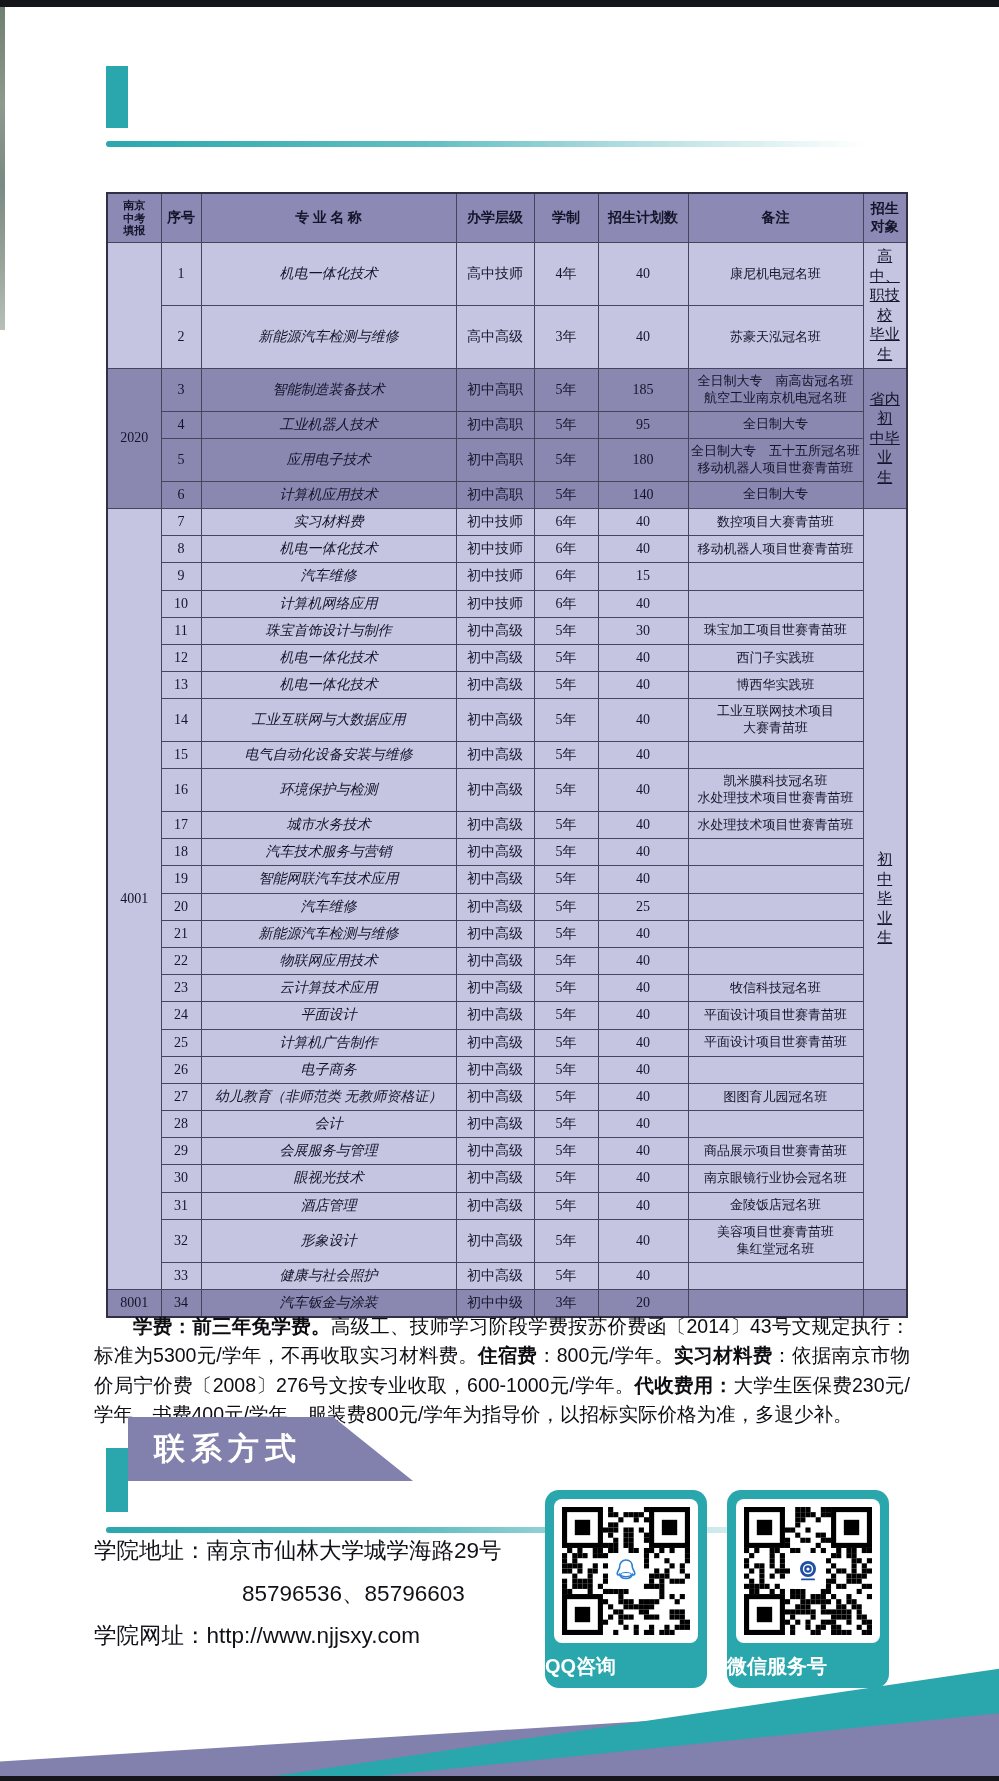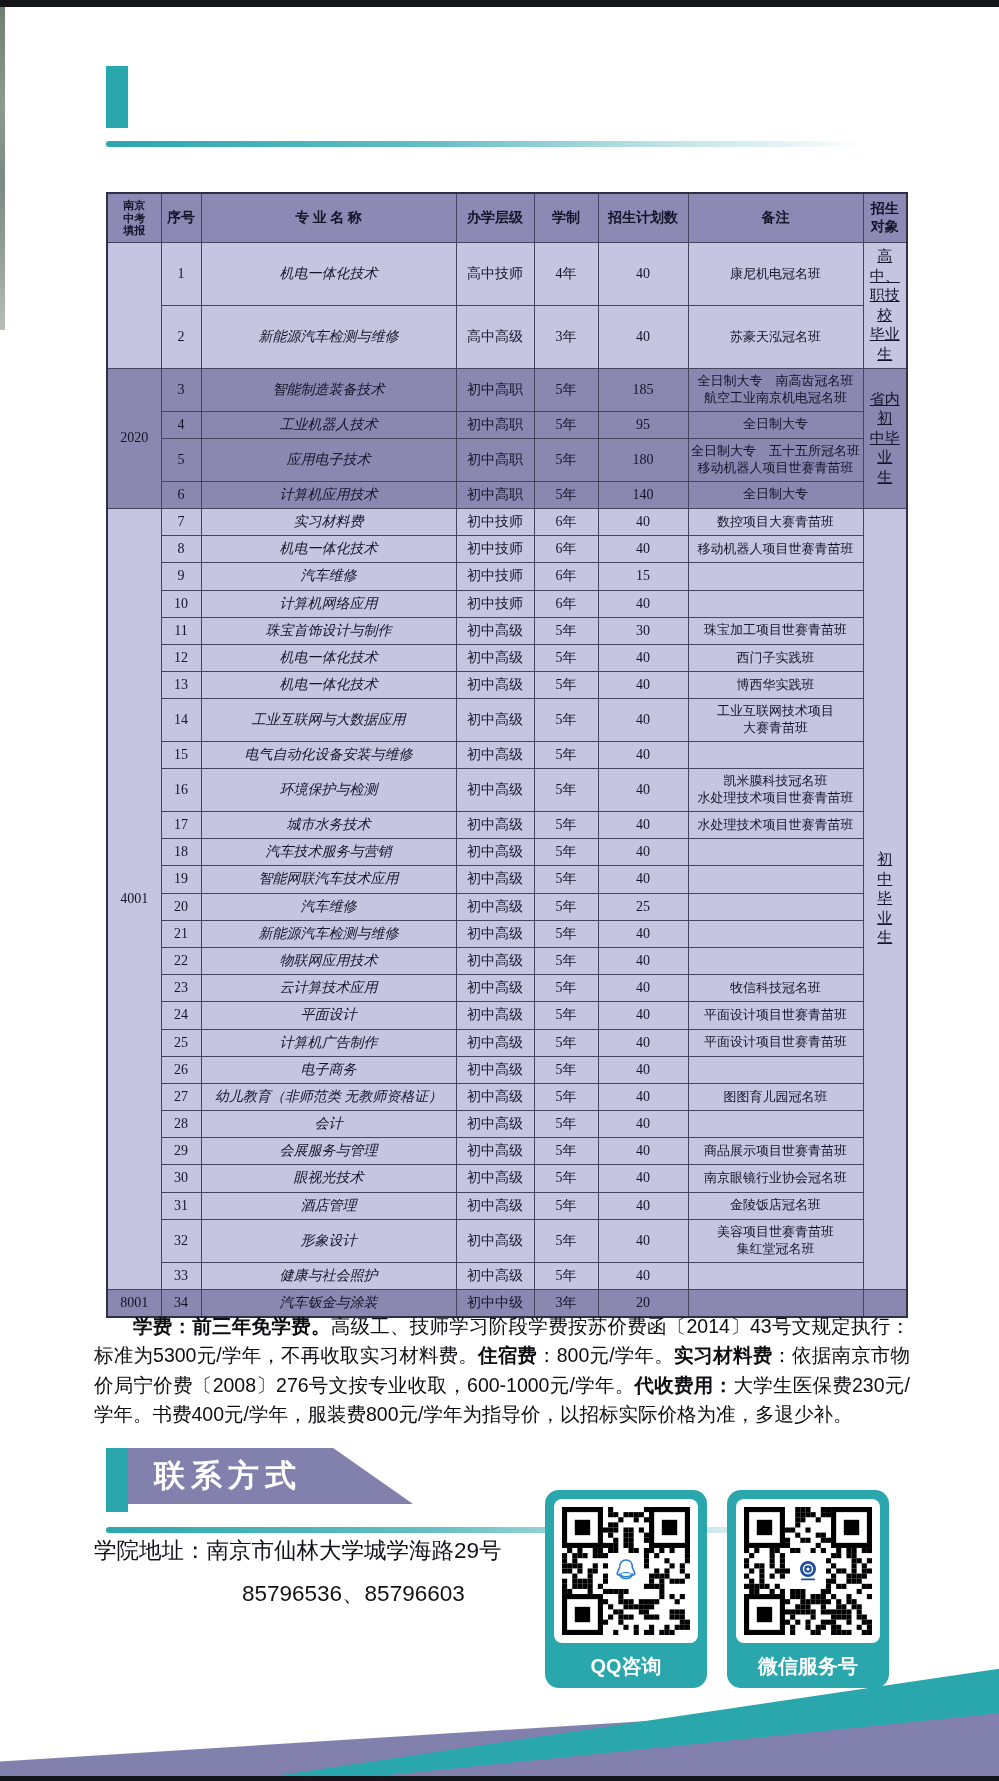--- a/index.html
+++ b/index.html
@@ -11,21 +11,21 @@
   .leftsliver{position:absolute;left:0;top:7px;width:5px;height:323px;
       background:linear-gradient(180deg,#6f7f72 0%,#8d9a8f 30%,#7a8a84 55%,#9aa49b 80%,#b9bfb9 100%);}
 
   
   .teal-block{position:absolute;background:#2aa7ad;}
   .banner{position:absolute;background:#8280ac;display:flex;align-items:center;}
   .banner .btxt{color:#ffffff;font-weight:bold;white-space:nowrap;}
   #title-purple{left:128px;top:66px;width:612px;height:62px;
       clip-path:polygon(0 0,94% 0,100% 100%,0 100%);}
   #title-purple .btxt{font-size:34px;padding-left:14px;letter-spacing:1px;}
-  #contact-purple{left:128px;top:1448px;width:285px;height:56px;
+  #contact-purple{left:128px;top:1417px;width:285px;height:64px;
       clip-path:polygon(0 0,72% 0,100% 100%,0 100%);}
   #contact-purple .btxt{font-size:31px;padding-left:26px;letter-spacing:6px;}
   .underline{position:absolute;height:6px;border-radius:3px;
       background:linear-gradient(to right,#2aa7ad 0%,#63bec2 40%,#bfe3e5 70%,rgba(255,255,255,0) 95%);}
   #u1{left:106px;top:141px;width:800px;}
   #u2{left:106px;top:1527px;width:800px;}
 
   
   #tbl{position:absolute;left:106px;top:152px;width:800px;border-collapse:collapse;
        font-family:"Liberation Serif",serif;table-layout:fixed;}
@@ -59,21 +59,21 @@
   
   .qr-panel{position:absolute;top:1490px;width:162px;height:198px;background:#2aa7ad;
       border-radius:14px;padding:0;}
   #qr1{left:545px;} #qr2{left:727px;}
   .qr-inner{position:absolute;left:9px;top:9px;width:144px;height:144px;background:#ffffff;
       border-radius:8px;display:flex;align-items:center;justify-content:center;}
   .qr-box{position:relative;width:128px;height:128px;}
   .qr-box svg{display:block;}
   .qr-badge{position:absolute;left:46px;top:46px;width:36px;height:36px;background:#ffffff;
       border-radius:6px;display:flex;align-items:center;justify-content:center;}
-  .qr-label{position:absolute;left:0;bottom:8px;width:100%;text-align:center;color:#ffffff;
+  .qr-label{position:absolute;left:0;bottom:8px;width:100%;color:#ffffff;
       font-size:20px;font-weight:bold;}
 
   
   .wedge{position:absolute;left:0;top:0;width:999px;height:1781px;pointer-events:none;}
   #wedge-purple{background:#8280ac;clip-path:polygon(0 99.4%,0 98.9%,100% 95.4%,100% 100%,0 100%);}
   #wedge-teal{background:#2aa7ad;clip-path:polygon(24% 100%,100% 93.7%,100% 96.2%,33% 100%);}
   .bottombar{position:absolute;left:0;top:1776px;width:999px;height:5px;background:#15151c;}
 </style>
 </head>
 <body>
@@ -417,20 +417,24 @@
   </div>
   <div class="underline" id="u2"></div>
 
   <div id="contact-lines">
     <div class="cline">
       <span class="lab">学院地址：</span>
       <span>南京市仙林大学城学海路29号</span>
     </div>
     <div class="cline indent">
       <span>85796536、85796603</span>
+    </div>
+    <div class="cline">
+      <span class="lab">学院网址：</span>
+      <span>http://www.njjsxy.com</span>
     </div>
   </div>
 
   <div class="qr-panel" id="qr1">
     <div class="qr-inner">
       <div class="qr-box">
         <svg width="128" height="128">
             <rect x="46.08" y="0" width="5.12" height="5.12" fill="#000"></rect>
             <rect x="81.92" y="0" width="5.12" height="5.12" fill="#000"></rect>
             <rect x="46.08" y="5.12" width="5.12" height="5.12" fill="#000"></rect>

